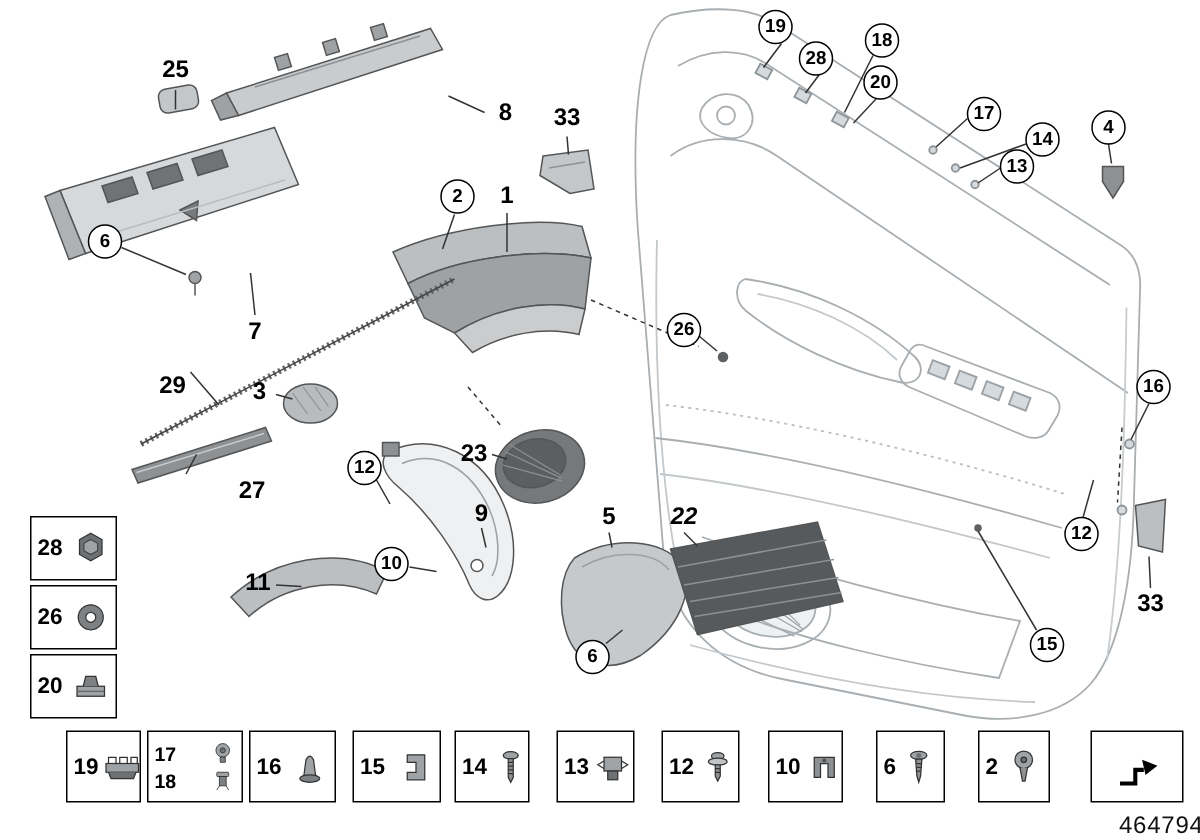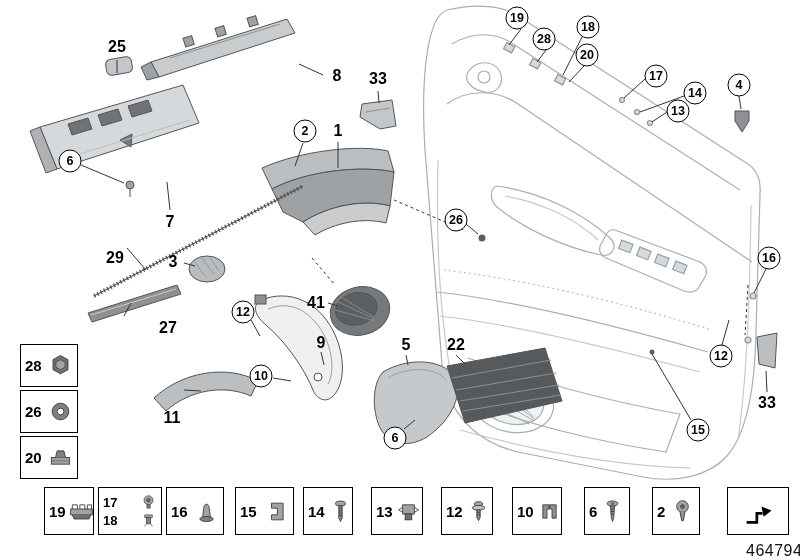--- a/index.html
+++ b/index.html
@@ -191,25 +191,25 @@
       <div class="callout" style="left: 378px; top: 79px;">33</div>
       <div class="callout circled" style="left: 305px; top: 131px;">2</div>
       <div class="callout" style="left: 338px; top: 131px;">1</div>
       <div class="callout circled" style="left: 70px; top: 161px;">6</div>
       <div class="callout" style="left: 170px; top: 222px;">7</div>
       <div class="callout" style="left: 115px; top: 238px; margin-top: 20px;">29</div>
       <div class="callout" style="left: 173px; top: 262px;">3</div>
       <div class="callout" style="left: 124px; top: 328px; margin-left: 44px;">27</div>
       <div class="callout circled" style="left: 243px; top: 312px;">12</div>
       <div class="callout circled" style="left: 261px; top: 376px;">10</div>
-      <div class="callout" style="left: 172px; top: 389px; margin-top: 29px;">11</div>
-      <div class="callout" style="left: 316px; top: 303px;">41</div>
+      <div class="callout" style="left: 172px; top: 389px;">11</div>
+      <div class="callout" style="left: 316px; top: 303px;">23</div>
       <div class="callout" style="left: 321px; top: 343px;">9</div>
       <div class="callout" style="left: 406px; top: 345px;">5</div>
-      <div class="callout" style="left: 456px; top: 345px;">22</div>
+      <div class="callout" style="left: 456px; top: 345px; font-style: italic;">22</div>
       <div class="callout circled" style="left: 395px; top: 438px;">6</div>
       <div class="callout circled" style="left: 456px; top: 220px;">26</div>
       <div class="callout circled" style="left: 517px; top: 18px;">19</div>
       <div class="callout circled" style="left: 544px; top: 39px;">28</div>
       <div class="callout circled" style="left: 588px; top: 27px;">18</div>
       <div class="callout circled" style="left: 587px; top: 55px;">20</div>
       <div class="callout circled" style="left: 656px; top: 76px;">17</div>
       <div class="callout circled" style="left: 695px; top: 93px;">14</div>
       <div class="callout circled" style="left: 678px; top: 111px;">13</div>
       <div class="callout circled" style="left: 739px; top: 85px;">4</div>

